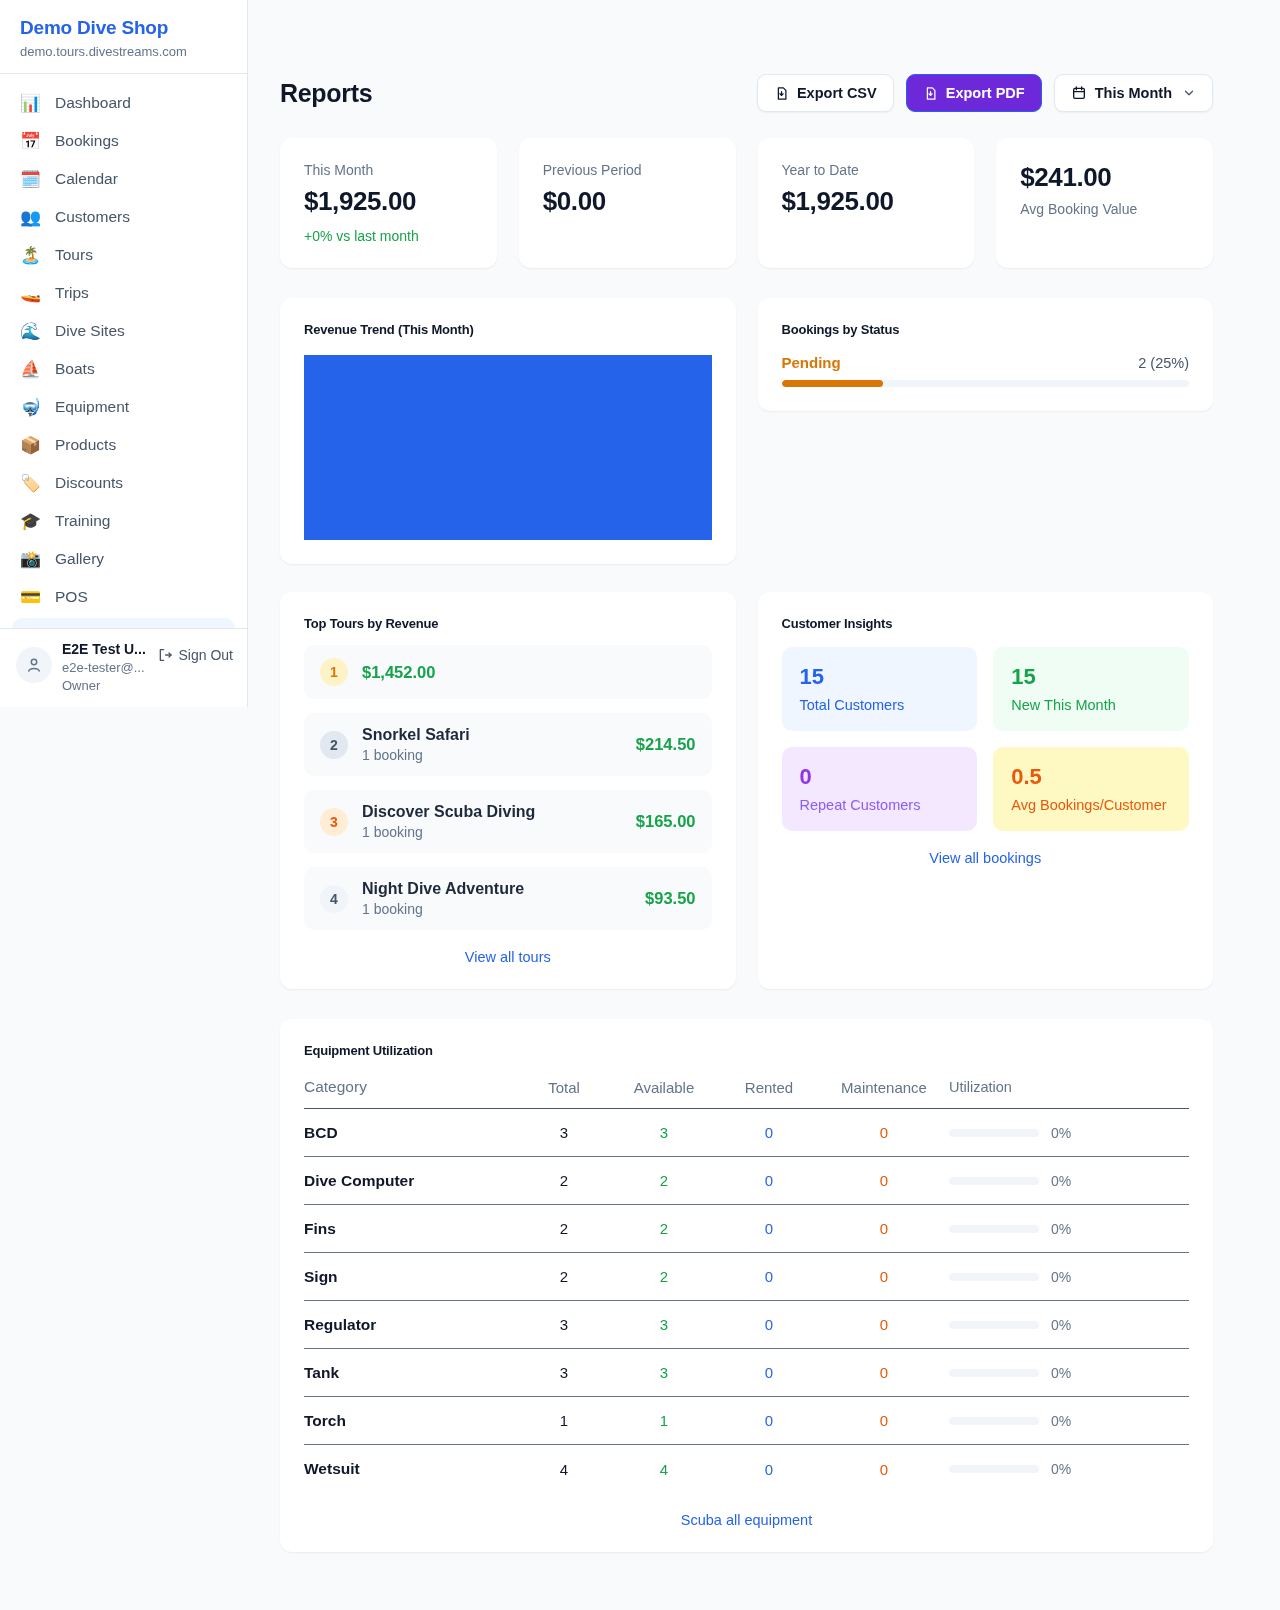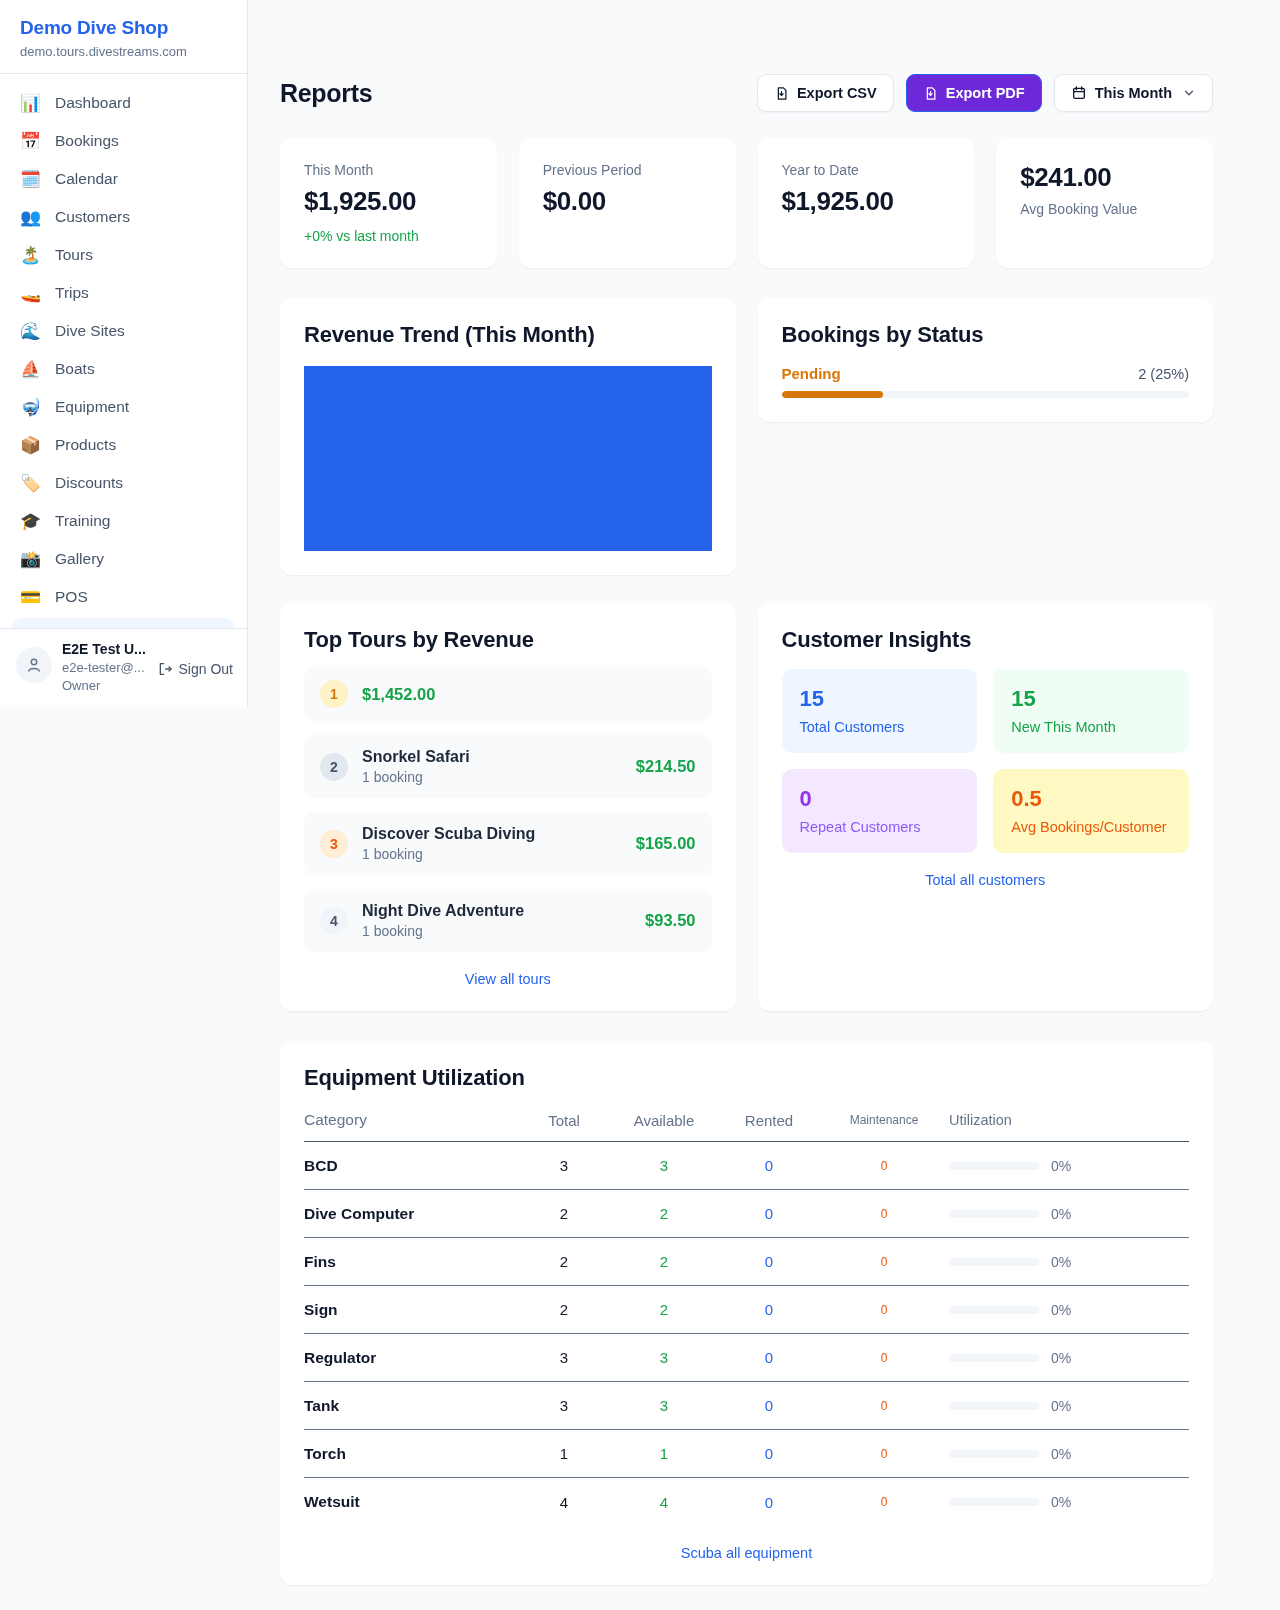--- a/index.html
+++ b/index.html
@@ -37,21 +37,21 @@
   .avatar {
     width:36px; height:36px; border-radius:50%; background:#f1f5f9;
     display:flex; align-items:center; justify-content:center; color:#64748b;
     flex:0 0 auto; margin-top:6px;
   }
   .user-block { min-width:0; }
   .user-name { font-size:14px; font-weight:700; color:#0f172a; white-space:nowrap; }
   .user-email { font-size:13px; color:#64748b; margin-top:3px; white-space:nowrap; }
   .user-role { font-size:13px; color:#64748b; margin-top:3px; }
   .signout {
-    margin-left:auto; margin-top:20px; display:flex; align-items:center; gap:6px;
+    margin-left:auto; margin-top:6px; display:flex; align-items:center; gap:6px;
     color:#475569; font-size:14px; cursor:pointer; white-space:nowrap;
   }
 
   
   .main { margin-left:248px; padding:28px 67px 0 32px;margin-top:46px; }
 
   .page-header { display:flex; align-items:center; justify-content:space-between; margin-bottom:26px; }
   .page-title { font-size:25px; font-weight:700; letter-spacing:-.3px; }
   .header-actions { display:flex; gap:12px; }
   .btn {
@@ -73,21 +73,21 @@
   .stat-label { font-size:14px; color:#64748b; }
   .stat-value { font-size:26px; font-weight:700; color:#0f172a; letter-spacing:-.4px; margin-top:8px; }
   .stat-delta { font-size:14px; color:#16a34a; margin-top:11px; }
   .stat-card.value-first .stat-value { margin-top:0; }
   .stat-card.value-first .stat-label { margin-top:8px; }
 
   .two-col { display:grid; grid-template-columns:1fr 1fr; gap:22px; align-items:start; }
   .row-charts { margin-bottom:28px; }
   .row-mid { margin-bottom:30px; align-items:stretch; }
 
-  .card-title { font-size:22px; font-weight:700; letter-spacing:-.2px; }
+  .card-title { font-size:13px; font-weight:700; letter-spacing:-.2px; }
 
   
   .chart-block { margin-top:18px; height:185px; background:#2563eb; }
 
   
   .status-group { margin-top:17px; }
   .status-line { display:flex; align-items:center; justify-content:space-between; font-size:15px; margin-bottom:9px; }
   .status-name { font-weight:600; }
   .status-name.orange { color:#d97706; }
   .status-name.green { color:#16a34a; }
@@ -132,21 +132,21 @@
   .t-head {
     display:flex; align-items:center; color:#64748b; font-size:14.5px;
     margin-top:20px; padding-bottom:12px; border-bottom:1px solid #475569;
   }
   .t-row { display:flex; align-items:center; height:48px; border-bottom:1px solid #64748b; }
   .t-row:last-of-type { border-bottom:none; }
   .c-cat { flex:1; font-size:15.5px; font-weight:600; color:#0f172a; }
   .c-num { width:90px; text-align:center; font-size:15px; }
   .c-avail { width:110px; text-align:center; font-size:15px; color:#16a34a; }
   .c-rent { width:100px; text-align:center; font-size:15px; color:#2563eb; }
-  .c-maint { width:130px; text-align:center; font-size:12px; color:#ea580c; }
+  .c-maint { width:130px; text-align:center; font-size:15px; color:#ea580c; }
   .c-util { width:240px; display:flex; align-items:center; gap:12px; }
   .t-head .c-avail, .t-head .c-rent, .t-head .c-maint { color:#64748b; }
   .util-track { width:90px; height:8px; border-radius:4px; background:#f1f5f9; overflow:hidden; }
   .util-fill { height:100%; border-radius:4px; background:#2563eb; }
   .util-text { font-size:14px; color:#64748b; }
 
   svg { display:block; }
 </style>
 </head>
 <body>
@@ -360,21 +360,21 @@
         </div>
         <div class="tile tile-purple">
           <div class="tile-value">0</div>
           <div class="tile-label">Repeat Customers</div>
         </div>
         <div class="tile tile-orange">
           <div class="tile-value">0.5</div>
           <div class="tile-label">Avg Bookings/Customer</div>
         </div>
       </div>
-      <a class="view-link">Total all customers</a>
+      <a class="view-link">View all bookings</a>
     </div>
   </div>
 
   <div class="card equip-card">
     <div class="card-title">Equipment Utilization</div>
 
     <div class="t-head">
       <div class="c-cat" style="font-weight:400;color:#64748b;">Category</div>
       <div class="c-num">Total</div>
       <div class="c-avail">Available</div>

